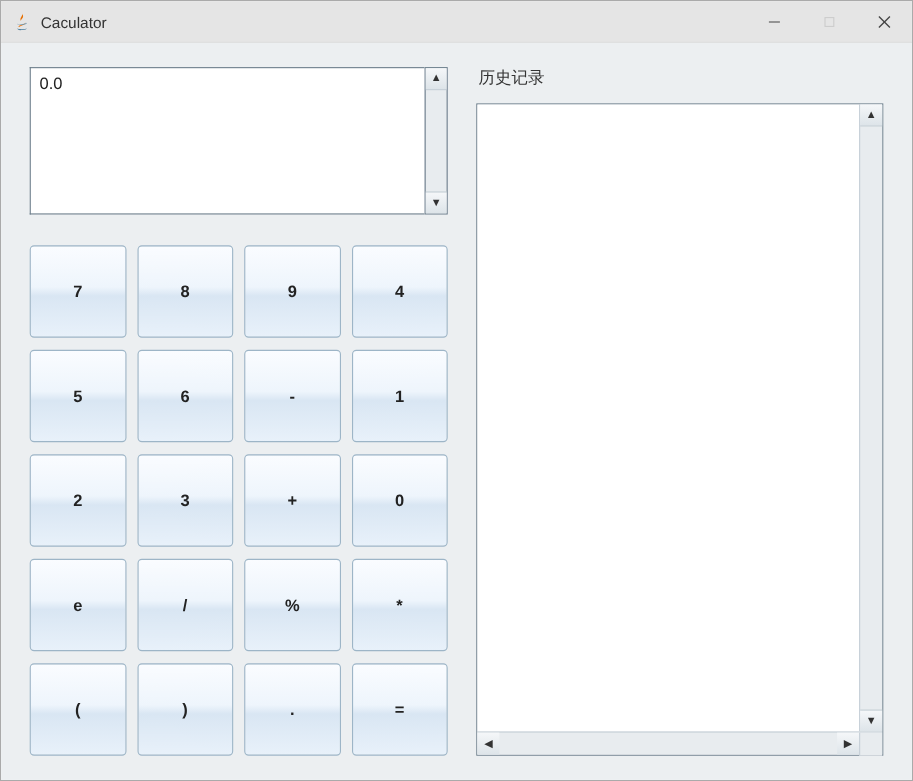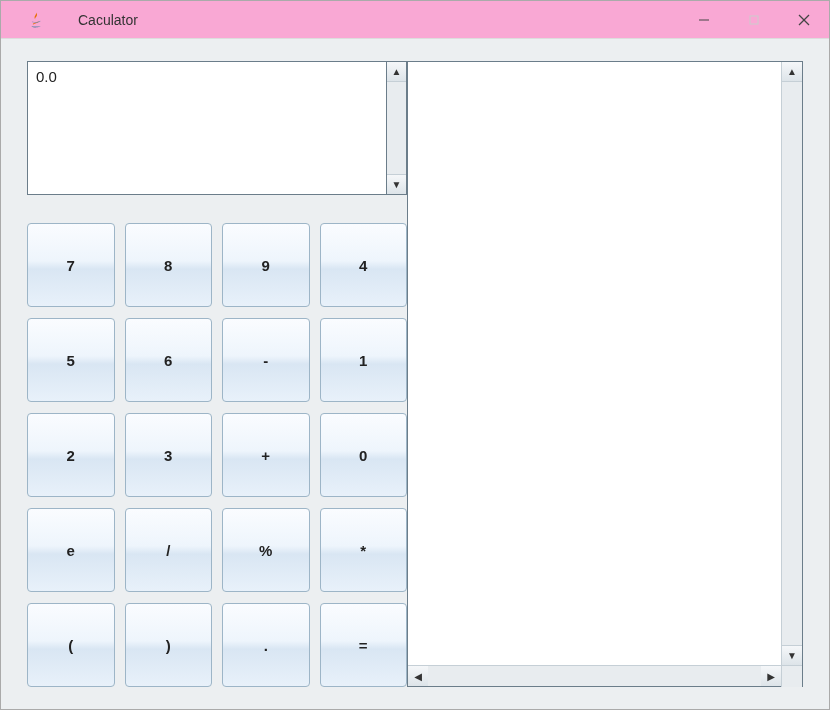--- a/index.html
+++ b/index.html
@@ -13,26 +13,25 @@
     .window {
       width: 100%;
       height: 100%;
       background: #fff;
       border: 1px solid #aaa;
       display: flex;
       flex-direction: column;
     }
     .titlebar {
       height: 38px;
-      background: #f9a8d4;
-      display: flex;
-      align-items: center;
-      padding-left: 26px;
+      background: #e5e5e5;
+      display: flex;
+      align-items: center;
+      padding-left: 10px;
       border-bottom: 1px solid #ddd;
-      gap: 25px;
     }
     .titlebar .icon {
       width: 18px;
       height: 18px;
       margin-right: 8px;
     }
     .titlebar .title {
       font-size: 14px;
       color: #333;
       flex: 1;
@@ -50,20 +49,21 @@
       font-size: 13px;
       color: #555;
     }
     .win-btn.max { color: #ccc; }
     .win-btn.close svg { width: 12px; height: 12px; }
     .content {
       flex: 1;
       background: #eceff1;
       padding: 22px 26px;
       display: flex;
+      gap: 26px;
     }
     .left-panel {
       width: 380px;
       display: flex;
       flex-direction: column;
     }
     .display-wrap {
       display: flex;
       height: 134px;
       margin-bottom: 28px;
@@ -231,20 +231,21 @@
         <div class="key">%</div>
         <div class="key">*</div>
         <div class="key">(</div>
         <div class="key">)</div>
         <div class="key">.</div>
         <div class="key">=</div>
       </div>
     </div>
 
     <div class="right-panel">
+      <div class="history-label">历史记录</div>
       <div class="history-wrap">
         <div class="history-inner">
           <div class="history-area"></div>
           <div class="history-vscroll">
             <div class="scroll-btn">▲</div>
             <div class="scroll-btn">▼</div>
           </div>
         </div>
         <div class="history-hscroll">
           <div class="hscroll-btn">◀</div>

